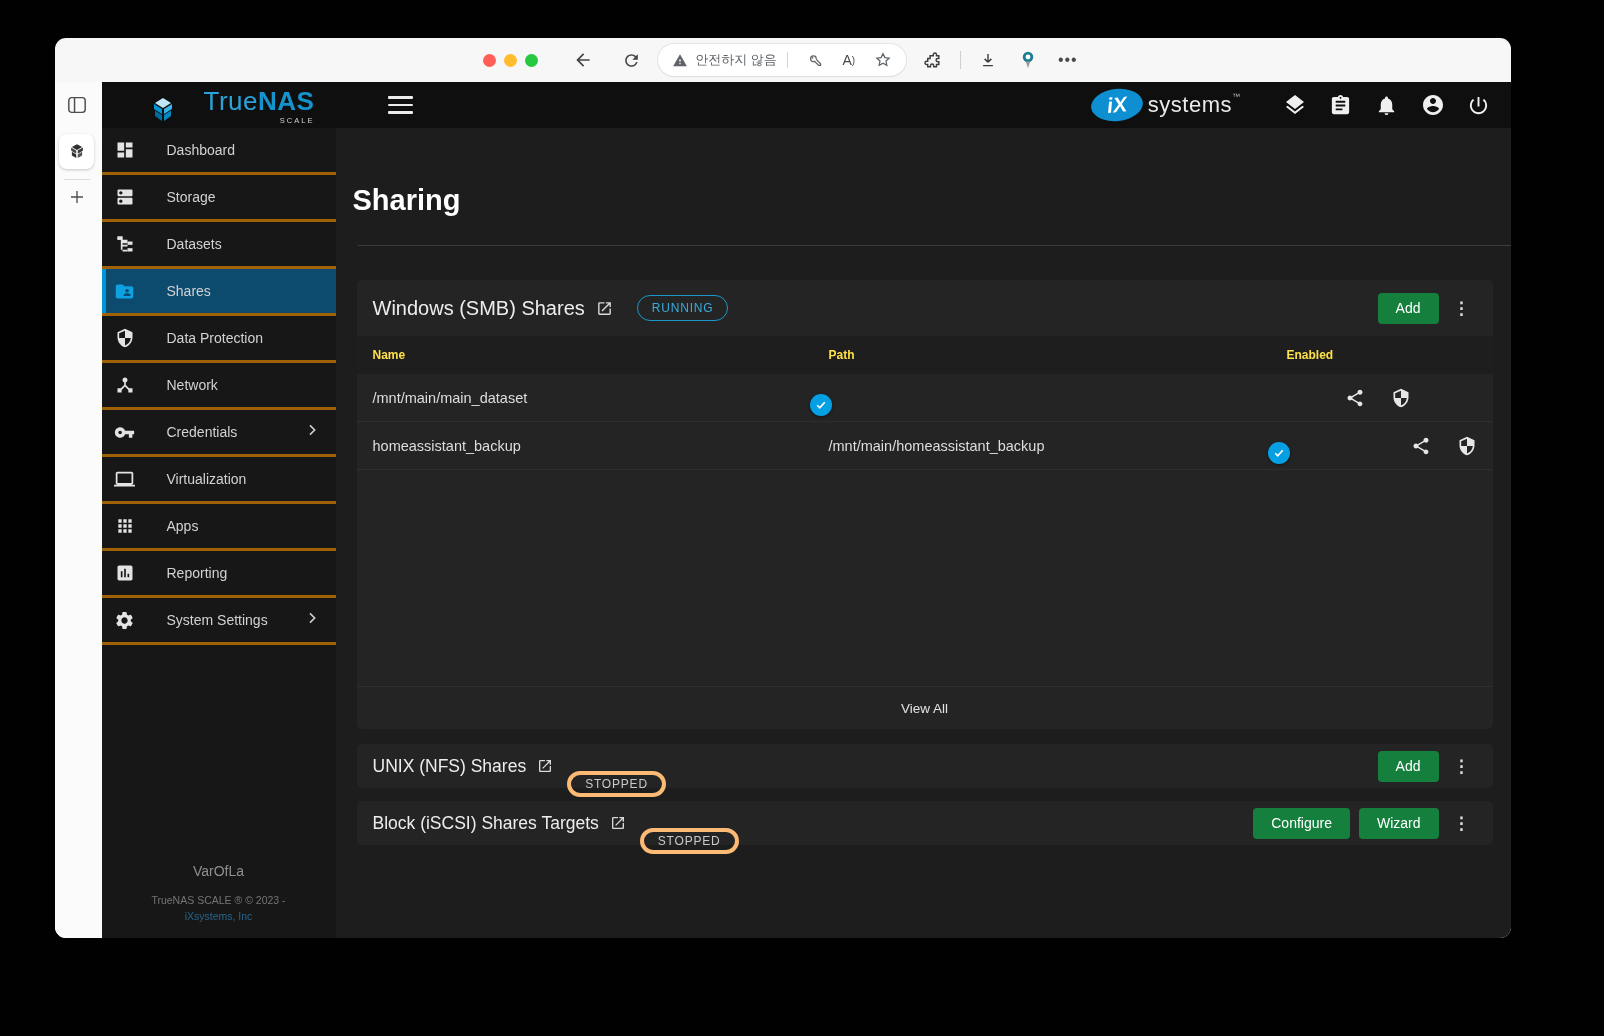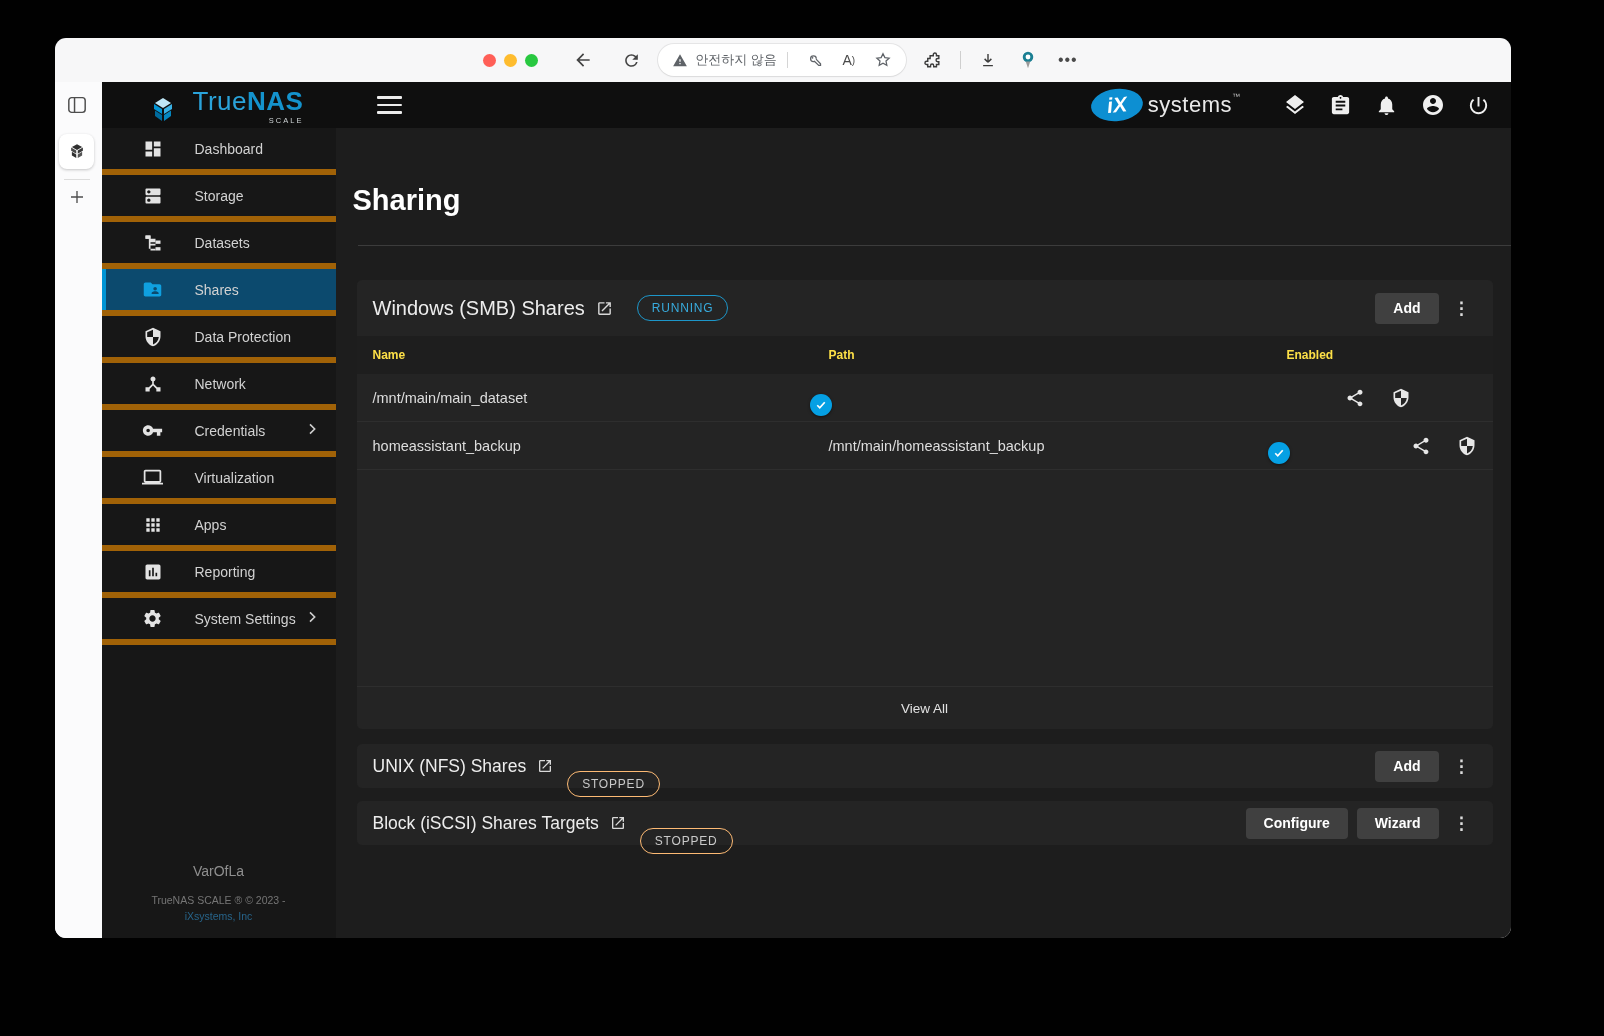--- a/index.html
+++ b/index.html
@@ -24,39 +24,39 @@
 
   
   .browser-body { flex:1; display:flex; min-height:0; }
   .tabstrip { flex:0 0 50px; background:#fbfbfc; display:flex; flex-direction:column; align-items:center; padding-top:14px; }
   .fav-tile { width:35px; height:35px; background:#ffffff; border-radius:8px; box-shadow:0 1px 3px rgba(0,0,0,.22); display:flex; align-items:center; justify-content:center; margin-top:16px; }
   .strip-div { width:26px; height:1px; background:#dcdcdc; margin:10px 0 8px; }
 
   
   .app { flex:1; display:flex; flex-direction:column; min-width:0; }
   .app-header { flex:0 0 46px; background:#0f0f0f; display:flex; align-items:center; padding:0 16px 0 44px; }
-  .brand { display:flex; align-items:flex-end; gap:13px; }
+  .brand { display:flex; align-items:flex-end; gap:24px; }
   .brand-text { line-height:1; position:relative; padding-bottom:9px; }
   .brand-name { font-size:26px; color:#2aa3da; letter-spacing:.5px; }
   .brand-name b { font-weight:bold; color:#1493cd; }
   .brand-sub { position:absolute; right:0; bottom:-2px; font-size:7.5px; letter-spacing:2px; color:#cfd4d6; }
   .hamburger { margin-left:66px; width:40px; height:36px; display:flex; flex-direction:column; justify-content:center; gap:5px; align-items:center; cursor:pointer; }
   .hamburger span { display:block; width:25px; height:2.5px; background:#ececec; border-radius:1px; }
   .hdr-right { margin-left:auto; display:flex; align-items:center; }
   .ix-logo { display:flex; align-items:center; margin-right:28px; }
   .ix-mark { width:52px; height:32px; background:#0d8fd2; border-radius:50%; transform:rotate(-6deg); display:flex; align-items:center; justify-content:center; color:#fff; font-size:21px; font-style:italic; font-weight:bold; }
   .ix-text { color:#e9e9e9; font-size:22px; font-weight:300; margin-left:5px; letter-spacing:.5px; }
   .ix-tm { color:#bbb; font-size:8px; vertical-align:top; }
   .hdr-icon { width:40px; height:40px; display:flex; align-items:center; justify-content:center; color:#efefef; margin-left:6px; cursor:pointer; }
 
   .app-body { flex:1; display:flex; min-height:0; }
 
   
   .sidebar { flex:0 0 234px; background:#171717; position:relative; }
-  .nav-item { height:47px; display:flex; align-items:center; padding-left:40px; border-bottom:6px solid #a16207; color:#d2d2d2; position:relative; cursor:pointer; }
+  .nav-item { height:47px; display:flex; align-items:center; padding-left:12px; border-bottom:3px solid #a16207; color:#d2d2d2; position:relative; cursor:pointer; }
   .nav-icon { width:22px; display:flex; justify-content:center; color:#e3e3e3; }
   .nav-label { font-size:14px; margin-left:31px; }
   .nav-item.active { background:#0c4a6e; }
   .nav-item.active::before { content:""; position:absolute; left:0; top:0; bottom:0; width:4px; background:#0095d5; }
   .nav-chevron { margin-left:auto; margin-right:16px; color:#cfcfcf; }
   .sidebar-footer { position:absolute; left:0; right:0; bottom:16px; text-align:center; }
   .hostname { font-size:14px; color:#8f8f8f; margin-bottom:15px; }
   .copyright { font-size:10.5px; color:#757575; margin-bottom:4px; }
   .company-link { font-size:10.5px; color:#27648a; cursor:pointer; }
 
@@ -64,22 +64,22 @@
   .content { flex:1; background:#1d1d1d; min-width:0; overflow:hidden; }
   .page-title { font-size:29px; font-weight:bold; color:#ffffff; padding:56px 0 0 17px; line-height:32px; }
   .page-div { border-top:1px solid #3c3c3c; margin:29px 0 0 22px; }
 
   .card { margin:34px 22px 0 21px; background:#242424; border-radius:5px; display:flex; flex-direction:column; height:449px; overflow:hidden; }
   .card-head { flex:0 0 56px; display:flex; align-items:center; padding:0 16px; }
   .card-title { font-size:20px; color:#ededed; font-weight:500; }
   .ext-link { margin-left:11px; color:#d9d9d9; display:flex; cursor:pointer; }
   .pill { height:26px; padding:0 14px; border-radius:14px; display:inline-flex; align-items:center; font-size:12px; letter-spacing:.8px; font-weight:500; margin-left:24px; white-space:nowrap; }
   .pill.running { border:1px solid #1d96c9; color:#38abdd; }
-  .pill.stopped { border:1px solid #fdba74; color:#c9c9c9; margin-left:14px;margin-top:36px; }
-  .btn { background:#404040; color:#fff; font-size:14px; height:31px; padding:0 18px; border-radius:4px; border:none; font-family:inherit; cursor:pointer;font-weight:bold; }
+  .pill.stopped { border:4px solid #fdba74; color:#c9c9c9; margin-left:14px;margin-top:36px; }
+  .btn { background:#15803d; color:#fff; font-size:14px; height:31px; padding:0 18px; border-radius:4px; border:none; font-family:inherit; cursor:pointer; }
   .kebab { width:30px; height:34px; display:flex; align-items:center; justify-content:center; color:#dcdcdc; font-size:17px; letter-spacing:0; margin-left:8px; cursor:pointer; font-weight:bold; }
   .flex-sp { flex:1; }
 
   .thead { display:grid; grid-template-columns:456px 458px 1fr; padding:0 16px; height:38px; align-items:center; background:#1e1e1e; font-size:12px; font-weight:bold; color:#fde047; }
   .trow { display:grid; grid-template-columns:456px 458px 124px 1fr; padding:0 16px; height:48px; align-items:center; border-bottom:1px solid #2e2e2e; font-size:14.5px; color:#dedede; }
   .actions { display:flex; gap:26px; justify-content:flex-end; align-items:center; color:#e6e6e6; }
   .action-icon { display:flex; cursor:pointer; }
   .toggle { width:36px; height:15px; background:#0079bc; border-radius:8px; position:relative; cursor:pointer; }
   .toggle .thumb { position:absolute; right:-3px; top:-4px; width:22px; height:22px; border-radius:50%; background:#05a0e4; display:flex; align-items:center; justify-content:center; box-shadow:0 1px 3px rgba(0,0,0,.5); }
   .card-foot { flex:0 0 43px; border-top:1px solid #2e2e2e; display:flex; align-items:center; justify-content:center; font-size:13.5px; color:#e2e2e2; cursor:pointer; }

